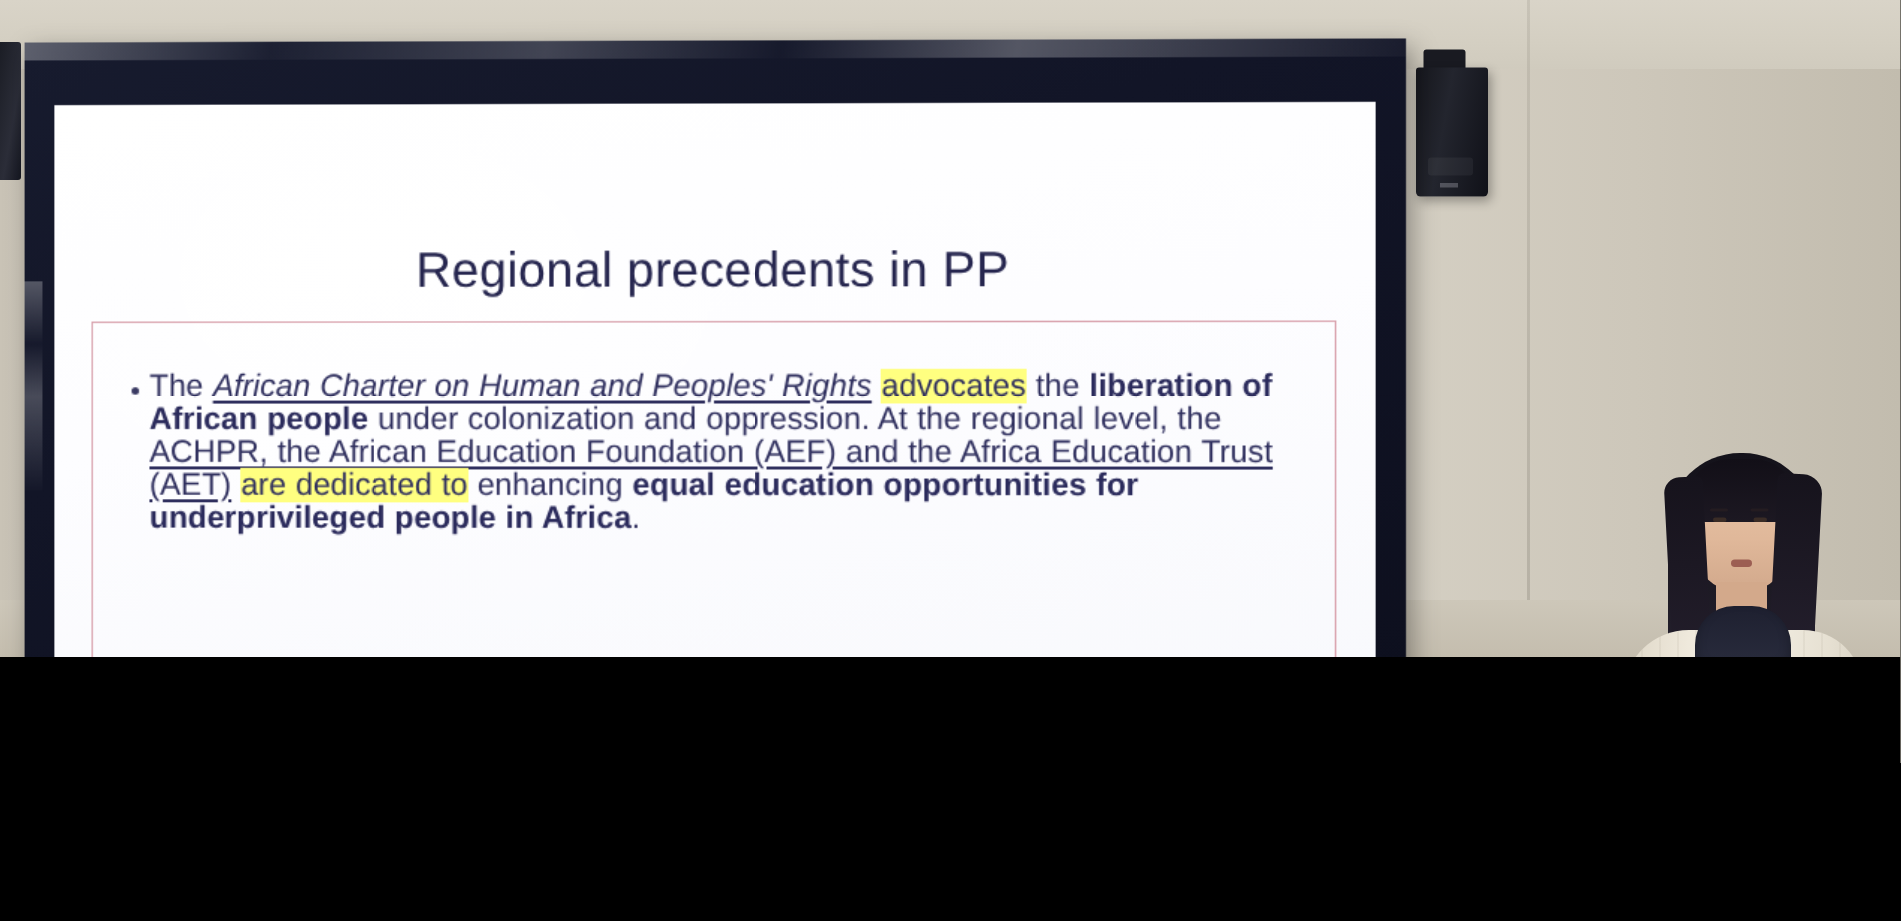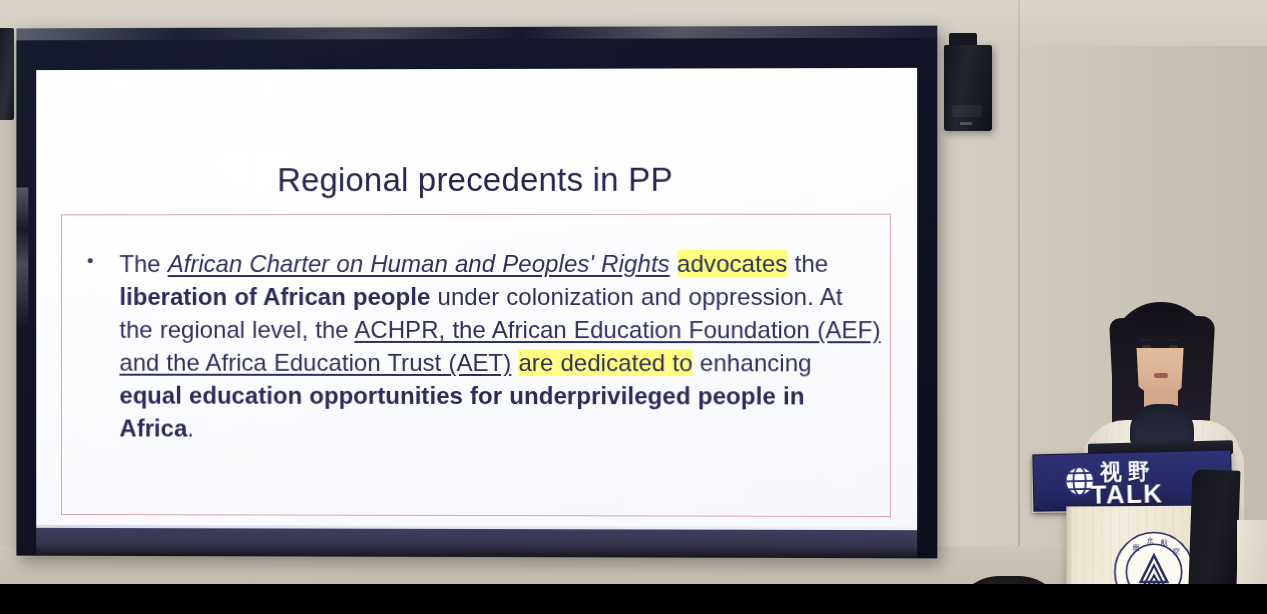--- a/index.html
+++ b/index.html
@@ -3,21 +3,21 @@
 <meta charset="utf-8">
 <style>
   html, body {
     margin: 0;
     padding: 0;
     background: #000;
   }
   #scene {
     position: relative;
     width: 1267px;
-    height: 584px;
+    height: 438px;
     overflow: hidden;
     font-family: "Liberation Sans", sans-serif;
     background: #cfcabd;
   }
 
   
   .wall {
     position: absolute;
     inset: 0;
     background:
@@ -156,23 +156,23 @@
     right: 8px;
   }
   .bullet-dot {
     position: absolute;
     left: 0; top: 11px;
     width: 5px; height: 5px;
     border-radius: 50%;
     background: #3a3a63;
   }
   .bullet-text {
-    margin-left: 32px;
-    font-size: 24px;
-    line-height: 33px;
+    margin-left: 12px;
+    font-size: 21px;
+    line-height: 22px;
     color: #2f2f5e;
     letter-spacing: .05px;
     word-spacing: .4px;
   }
   .b    { font-weight: bold; color: #2b2b5c; }
   .it   { font-style: italic; text-decoration: underline; text-underline-offset: 3px; }
   .ul   { text-decoration: underline; text-underline-offset: 3px; }
   .hl   { background: #ffff80; }
 
   

